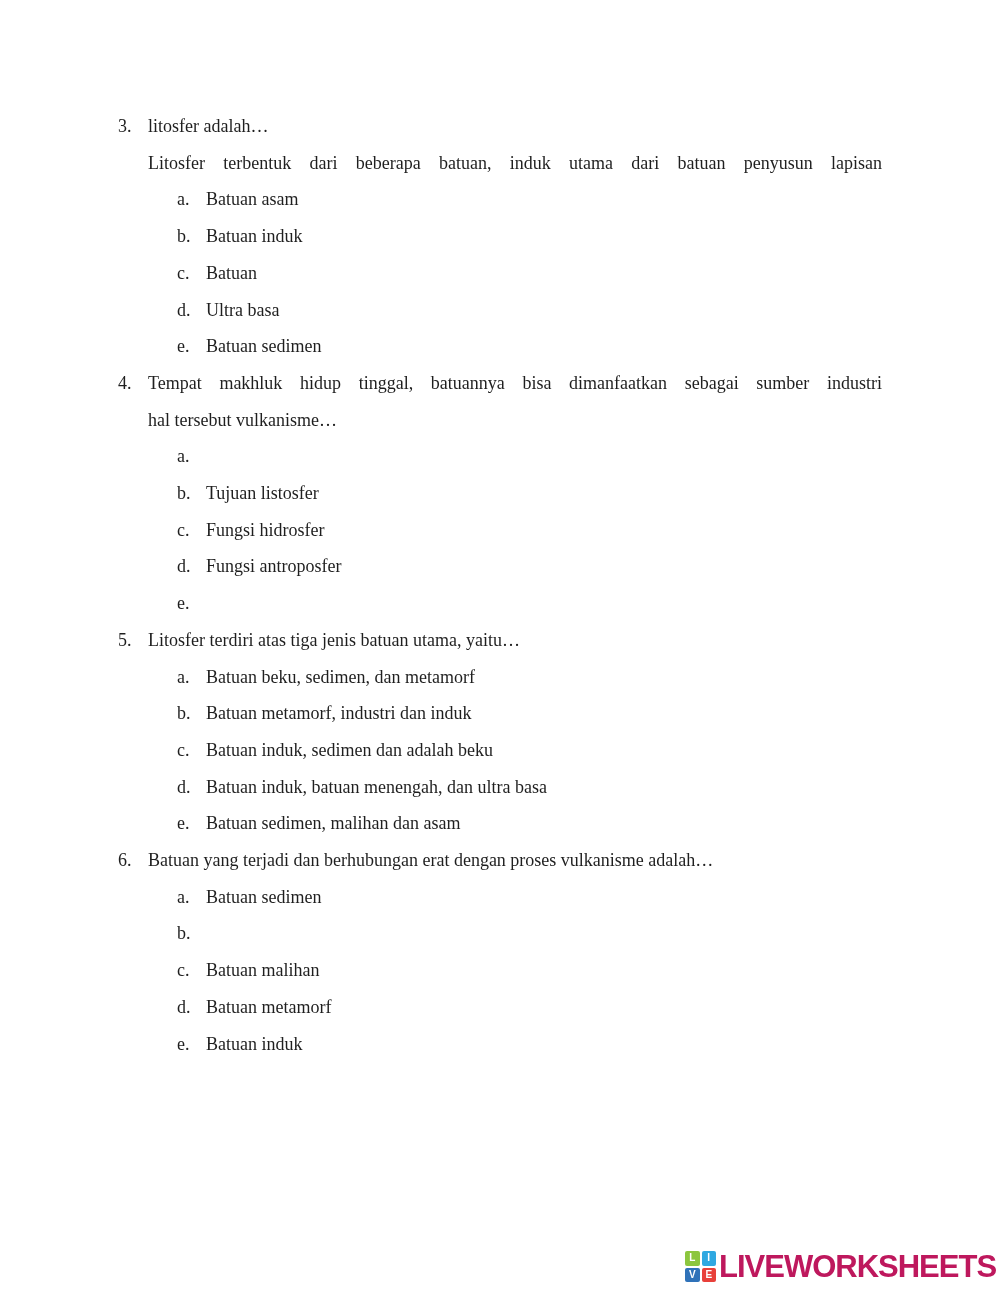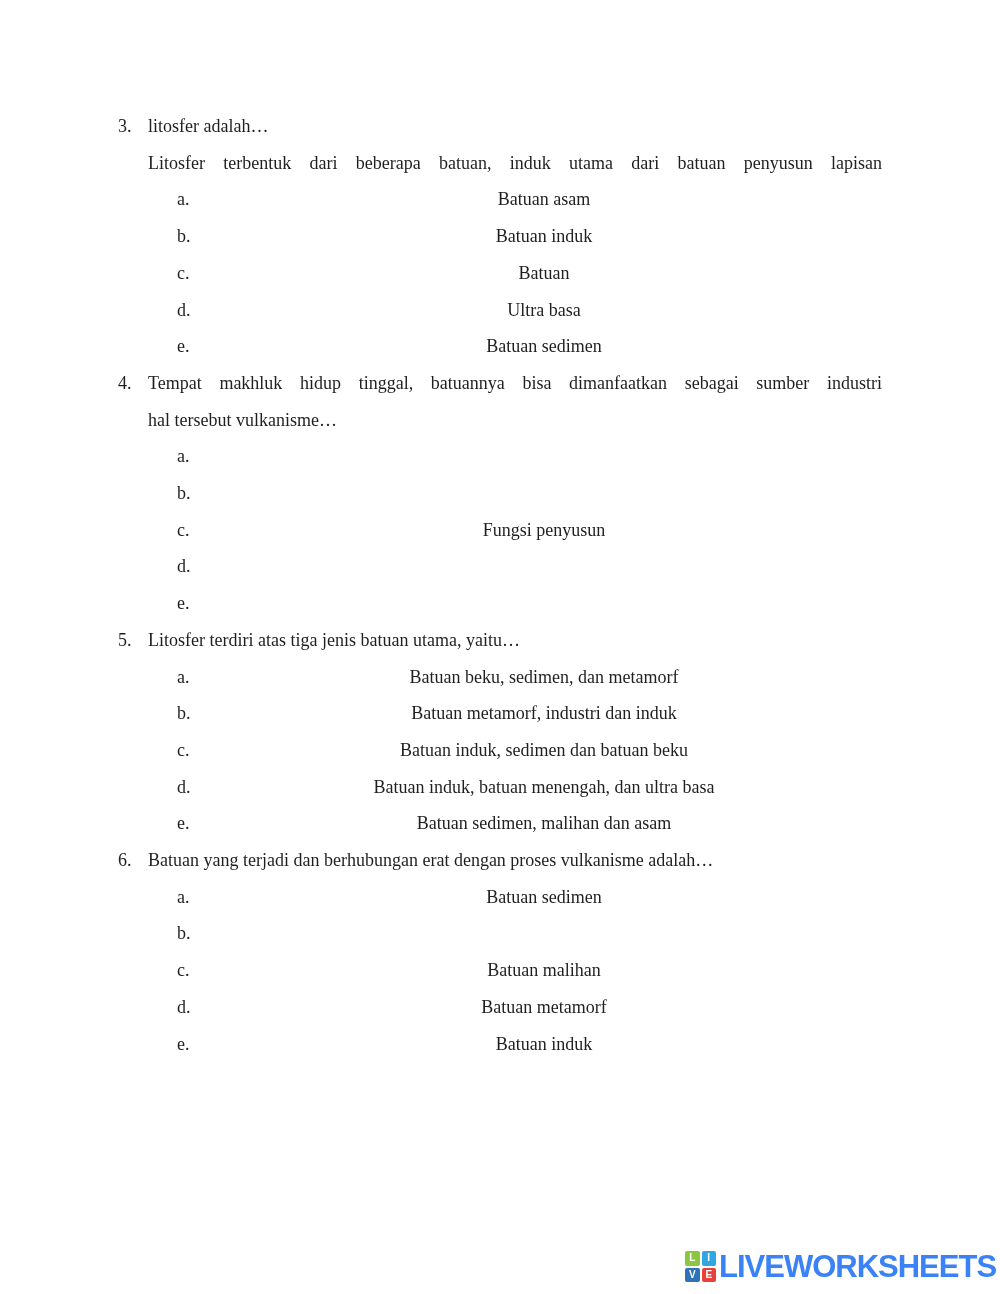--- a/index.html
+++ b/index.html
@@ -45,21 +45,20 @@
     display: flex;
     align-items: flex-start;
     padding-left: 59px;
   }
   .opt-letter {
     flex: none;
     width: 29px;
   }
   .opt-text {
     flex: 1;
-    text-align: center;
   }
   .footer-logo {
     position: absolute;
     left: 685px;
     top: 1251px;
     display: flex;
     align-items: center;
     gap: 3px;
     text-decoration: none;
   }
@@ -133,27 +132,29 @@
         <div class="q-text">
           <div class="q-line justify-full">Tempat makhluk hidup tinggal, batuannya bisa dimanfaatkan sebagai sumber industri</div>
           <div class="q-line">hal tersebut vulkanisme…</div>
         </div>
       </div>
       <div class="option">
         <span class="opt-letter">a.</span>
       </div>
       <div class="option">
         <span class="opt-letter">b.</span>
-      </div>
-      <div class="option">
-        <span class="opt-letter">c.</span>
-        <span class="opt-text">Fungsi penyusun</span>
-      </div>
-      <div class="option">
-        <span class="opt-letter">d.</span>
+        <span class="opt-text">Tujuan listosfer</span>
+      </div>
+      <div class="option">
+        <span class="opt-letter">c.</span>
+        <span class="opt-text">Fungsi hidrosfer</span>
+      </div>
+      <div class="option">
+        <span class="opt-letter">d.</span>
+        <span class="opt-text">Fungsi antroposfer</span>
       </div>
       <div class="option">
         <span class="opt-letter">e.</span>
       </div>
     </div>
 
     <div class="question">
       <div class="q-row">
         <span class="q-num">5.</span>
         <div class="q-text">
@@ -163,21 +164,21 @@
       <div class="option">
         <span class="opt-letter">a.</span>
         <span class="opt-text">Batuan beku, sedimen, dan metamorf</span>
       </div>
       <div class="option">
         <span class="opt-letter">b.</span>
         <span class="opt-text">Batuan metamorf, industri dan induk</span>
       </div>
       <div class="option">
         <span class="opt-letter">c.</span>
-        <span class="opt-text">Batuan induk, sedimen dan batuan beku</span>
+        <span class="opt-text">Batuan induk, sedimen dan adalah beku</span>
       </div>
       <div class="option">
         <span class="opt-letter">d.</span>
         <span class="opt-text">Batuan induk, batuan menengah, dan ultra basa</span>
       </div>
       <div class="option">
         <span class="opt-letter">e.</span>
         <span class="opt-text">Batuan sedimen, malihan dan asam</span>
       </div>
     </div>
@@ -212,15 +213,15 @@
 
   </div>
 
   <div class="footer-logo">
     <div class="logo-grid">
       <span class="logo-tile" style="background-color: rgb(140, 198, 62);">L</span>
       <span class="logo-tile" style="background-color: rgb(47, 168, 225);">I</span>
       <span class="logo-tile" style="background-color: rgb(47, 114, 185);">V</span>
       <span class="logo-tile" style="background-color: rgb(232, 64, 58);">E</span>
     </div>
-    <span class="logo-word" style="color: #3b82f6;">LIVEWORKSHEETS</span>
+    <span class="logo-word" style="color: #be185d;">LIVEWORKSHEETS</span>
   </div>
 </div>
 
 </body></html>

